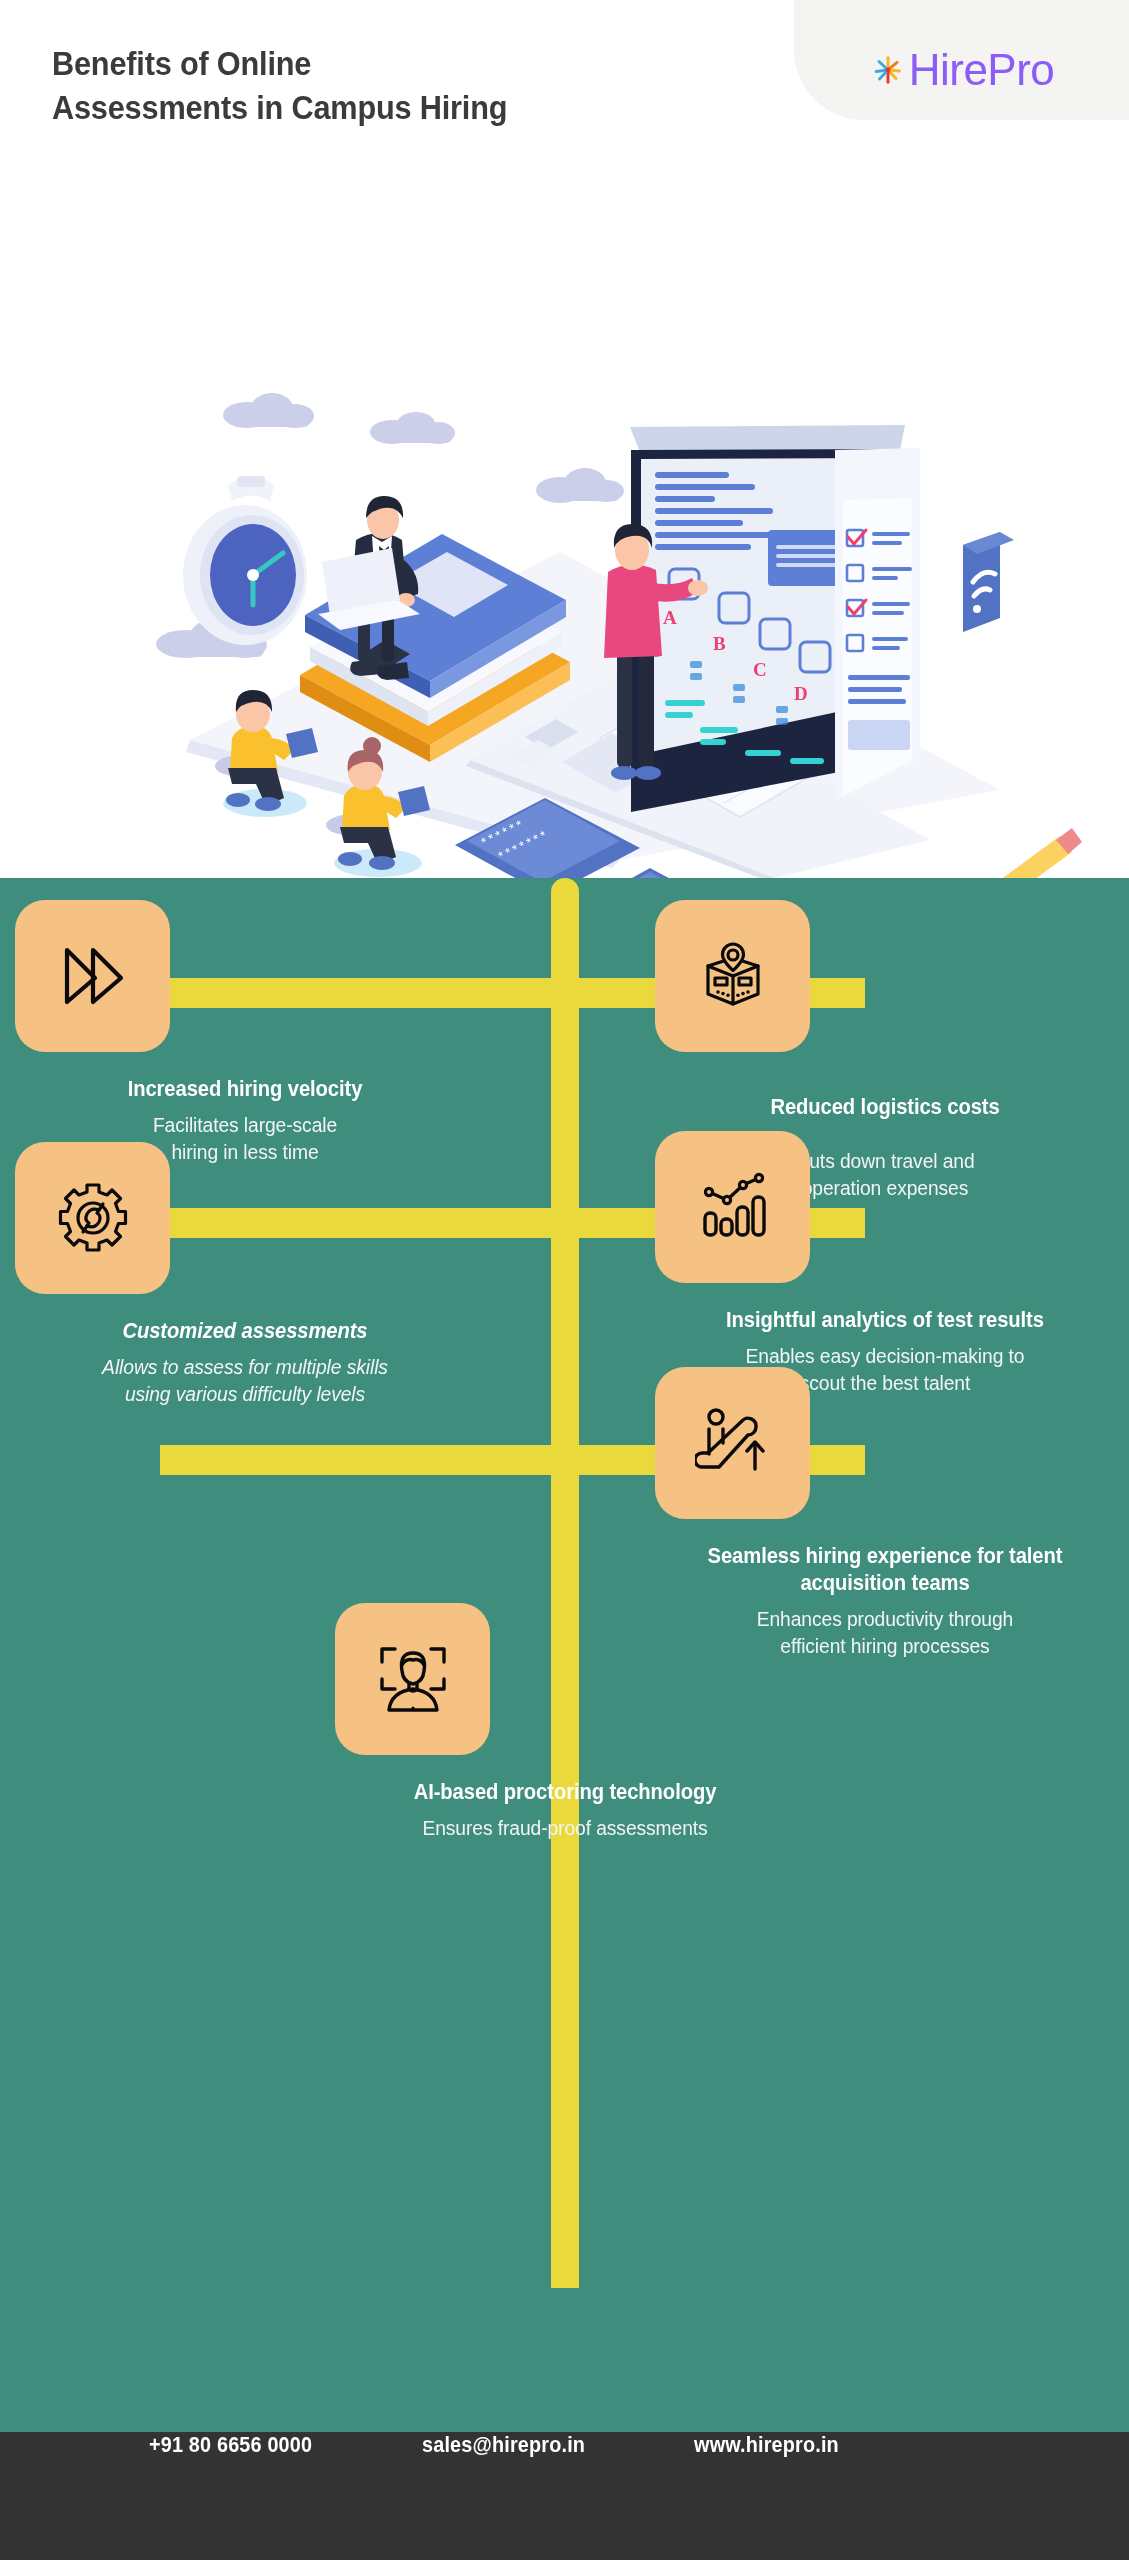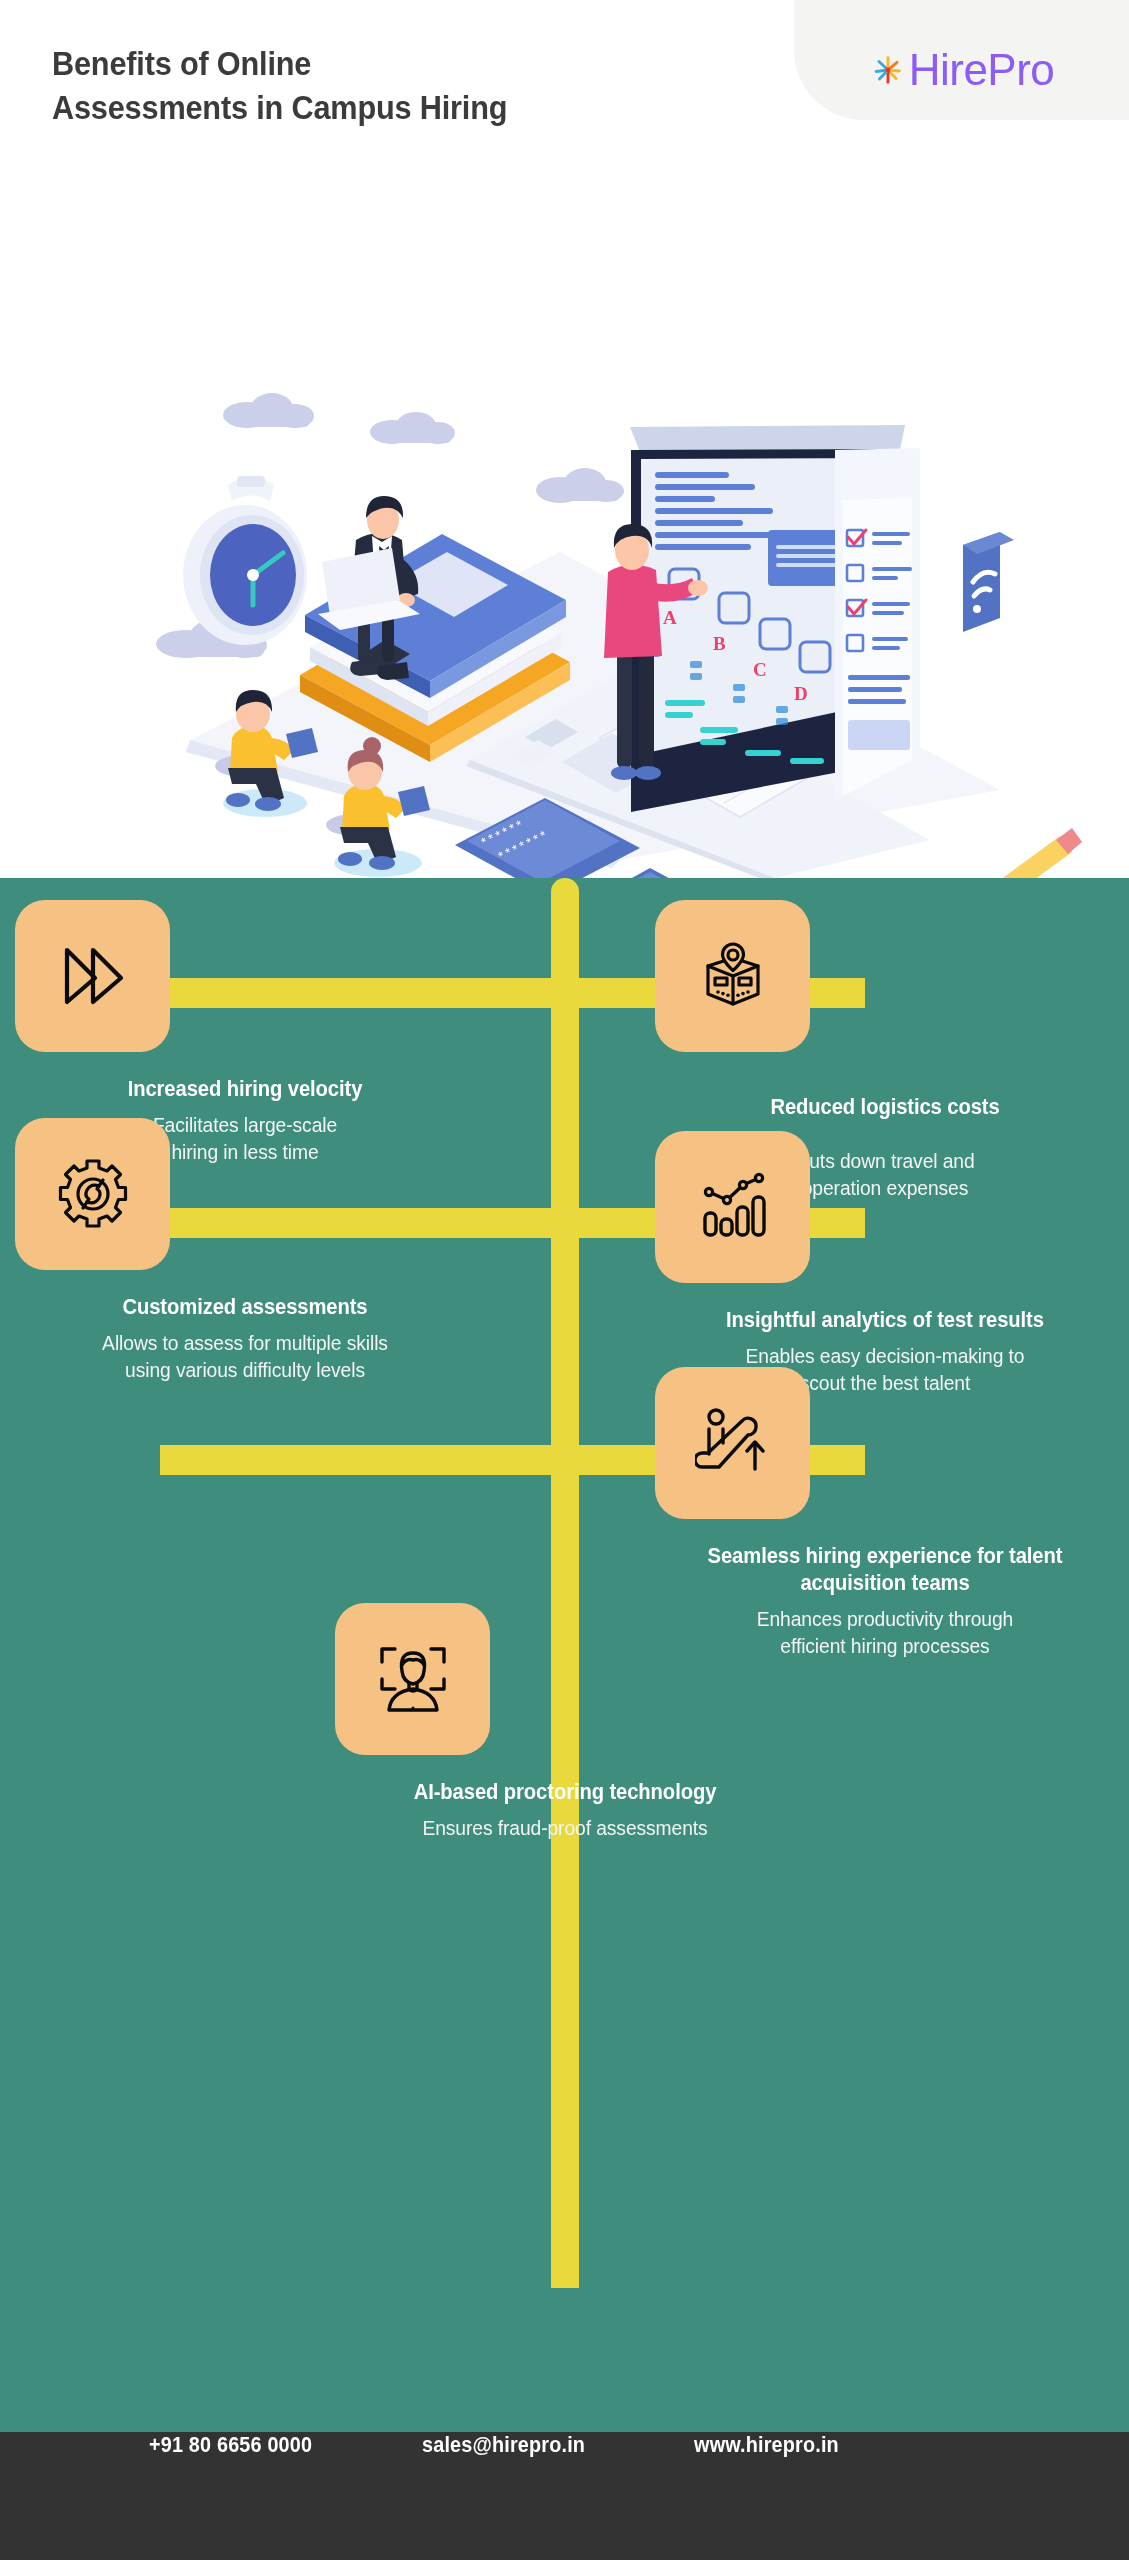--- a/index.html
+++ b/index.html
@@ -474,21 +474,21 @@
             <circle cx="48" cy="55.6" r="1.8"></circle>
             <circle cx="53" cy="54" r="1.8"></circle>
         </g>
       </svg>
     </div>
     <div class="b-title">Reduced logistics costs</div>
     <div class="b-desc">Cuts down travel and
 operation expenses</div>
   </div>
 
-  <div class="cell left" style="top:240px;">
+  <div class="cell left" style="top:264px;font-style:italic;">
     <div class="icon-card">
       <svg width="76" height="76" viewBox="0 0 76 76">
         <g fill="none" stroke="#0a0a0a" stroke-width="3.2" stroke-linejoin="round" stroke-linecap="round">
           <path d="M32 5 h12 v7 l8 3 l5 -5 l8.5 8.5 l-5 5 l3 8 h7 v12 h-7 l-3 8 l5 5 l-8.5 8.5 l-5 -5 l-8 3 v7 h-12 v-7 l-8 -3 l-5 5 l-8.5 -8.5 l5 -5 l-3 -8 h-7 v-12 h7 l3 -8 l-5 -5 l8.5 -8.5 l5 5 l8 -3 Z"></path>
           <circle cx="38" cy="38" r="15"></circle>
           <path d="M44 30 q-8 -3 -12 4 q-3 6 2 9 l-6 9"></path>
           <path d="M32 46 q8 3 12 -4 q3 -6 -2 -9 l6 -9"></path>
         </g>
       </svg>
     </div>

